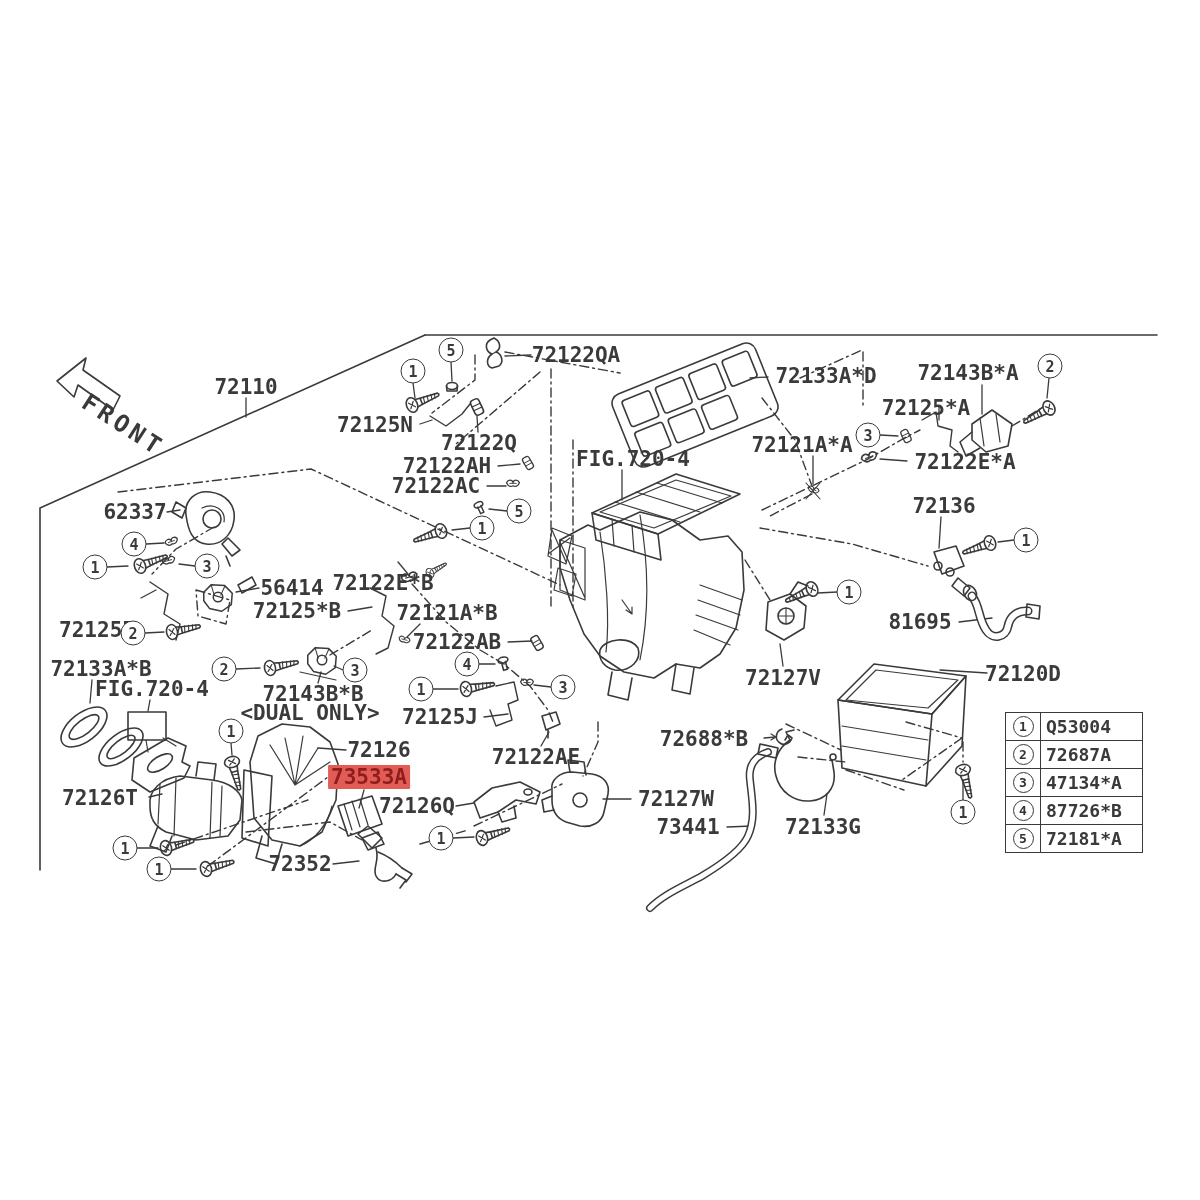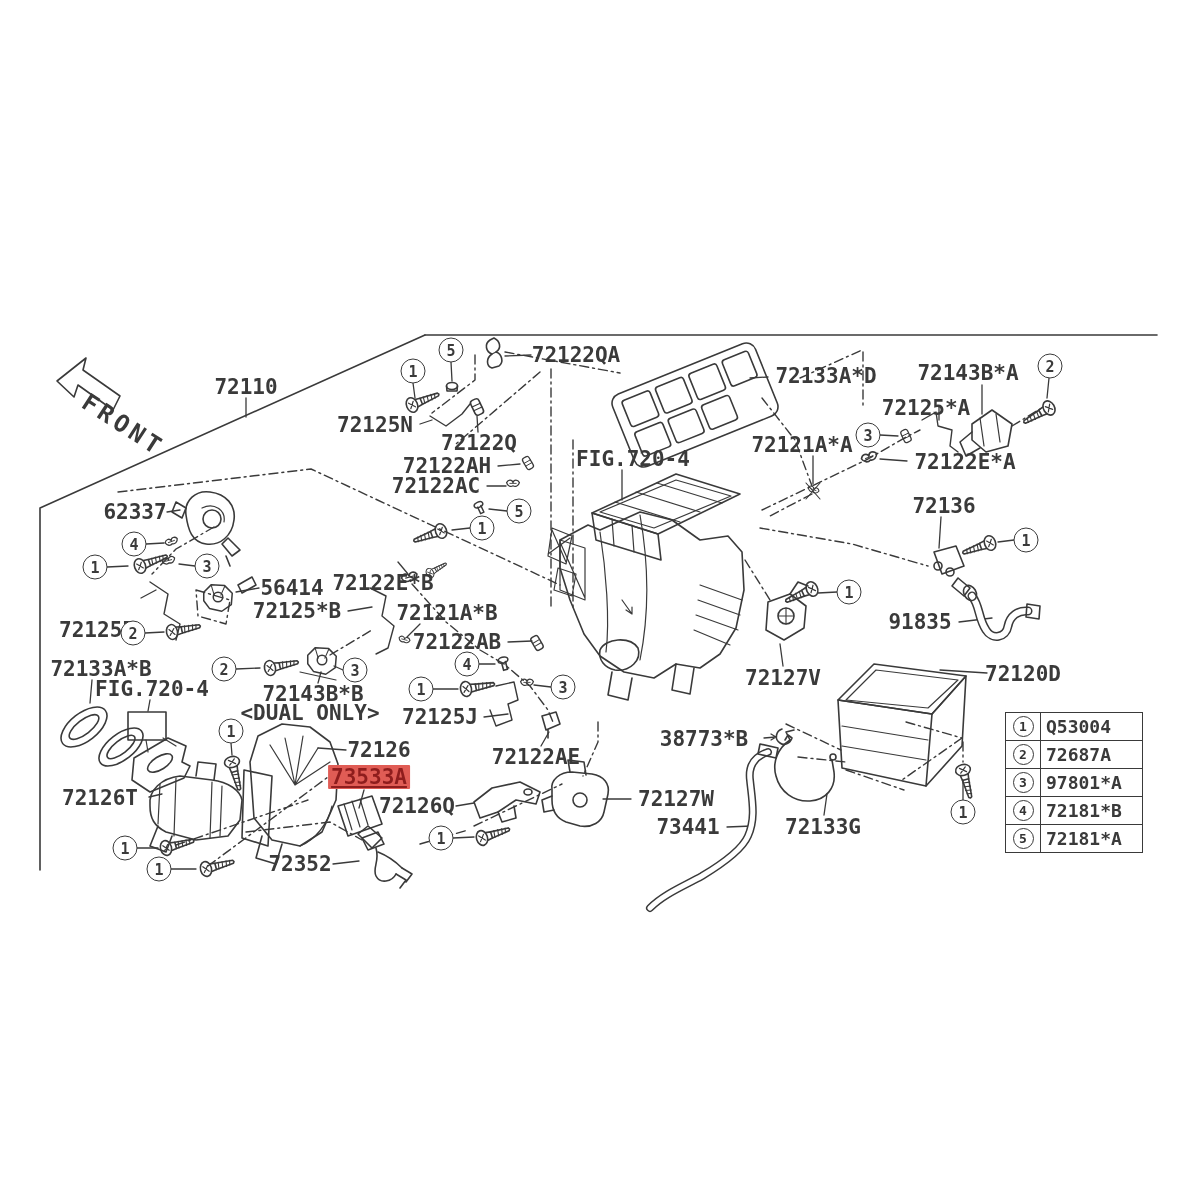--- a/index.html
+++ b/index.html
@@ -3,21 +3,21 @@
 <meta charset="utf-8">
 <style>
   html,body{margin:0;padding:0;background:#fff;}
   .stage{position:relative;width:1200px;height:1200px;background:#ffffff;overflow:hidden;
          font-family:"DejaVu Sans Mono",monospace;color:#333;}
   svg.art{position:absolute;left:0;top:0;width:1200px;height:1200px;}
   .lbl{position:absolute;transform:translate(-50%,-50%);white-space:nowrap;
        font-size:21px;font-weight:bold;color:#3a3a3a;letter-spacing:0px;}
   .front{position:absolute;left:92px;top:388px;transform:rotate(33deg);transform-origin:0 0;
          font-size:24px;font-weight:bold;letter-spacing:4px;color:#3a3a3a;}
-  .hl{padding:0 3px;border-radius:1px;text-decoration:underline;}
+  .hl{padding:0 3px;border-radius:1px;}
   .co{position:absolute;width:23px;height:23px;border-radius:50%;border:1.8px solid #3a3a3a;
       transform:translate(-50%,-50%);display:flex;align-items:center;justify-content:center;
       font-size:15px;font-weight:bold;color:#3a3a3a;background:#fff;}
   .legend{position:absolute;left:1005px;top:712px;width:136px;border:1.7px solid #3a3a3a;background:#fff;}
   .lrow{display:flex;align-items:center;height:27px;border-bottom:1.6px solid #3a3a3a;}
   .lrow:last-child{border-bottom:none;}
   .lnum{width:34px;height:100%;border-right:1.6px solid #3a3a3a;display:flex;align-items:center;justify-content:center;}
   .lnum .c{width:19px;height:19px;border-radius:50%;border:1.6px solid #3a3a3a;display:flex;
            align-items:center;justify-content:center;font-size:13px;font-weight:bold;}
   .lpart{flex:1;padding-left:5px;font-size:18px;font-weight:bold;color:#3a3a3a;letter-spacing:0;}
@@ -363,30 +363,30 @@
   <div class="lbl" style="left:965px;top:462px">72122E*A</div>
   <div class="lbl" style="left:944px;top:506px">72136</div>
   <div class="lbl" style="left:135px;top:512px">62337</div>
   <div class="lbl" style="left:383px;top:583px">72122E*B</div>
   <div class="lbl" style="left:292px;top:588px">56414</div>
   <div class="lbl" style="left:297px;top:611px">72125*B</div>
   <div class="lbl" style="left:447px;top:613px">72121A*B</div>
   <div class="lbl" style="left:97px;top:630px">72125E</div>
   <div class="lbl" style="left:457px;top:642px">72122AB</div>
   <div class="lbl" style="left:783px;top:678px">72127V</div>
-  <div class="lbl" style="left:920px;top:622px">91835</div>
+  <div class="lbl" style="left:920px;top:622px">81695</div>
   <div class="lbl" style="left:101px;top:669px">72133A*B</div>
   <div class="lbl" style="left:152px;top:689px">FIG.720-4</div>
   <div class="lbl" style="left:313px;top:694px">72143B*B</div>
   <div class="lbl" style="left:310px;top:713px">&lt;DUAL ONLY&gt;</div>
   <div class="lbl" style="left:440px;top:717px">72125J</div>
   <div class="lbl" style="left:536px;top:757px">72122AE</div>
   <div class="lbl" style="left:379px;top:750px">72126</div>
   <div class="lbl hl" style="left:369px;top:777px;background:#e05c55;color:#8f1d1d">73533A</div>
-  <div class="lbl" style="left:704px;top:739px">38773*B</div>
+  <div class="lbl" style="left:704px;top:739px">72688*B</div>
   <div class="lbl" style="left:1023px;top:674px">72120D</div>
   <div class="lbl" style="left:100px;top:798px">72126T</div>
   <div class="lbl" style="left:417px;top:806px">72126Q</div>
   <div class="lbl" style="left:676px;top:799px">72127W</div>
   <div class="lbl" style="left:300px;top:864px">72352</div>
   <div class="lbl" style="left:688px;top:827px">73441</div>
   <div class="lbl" style="left:823px;top:827px">72133G</div>
 
   <div class="co" style="left:413px;top:371px">1</div>
   <div class="co" style="left:95px;top:567px">1</div>
@@ -421,27 +421,27 @@
     <div class="lrow">
       <div class="lnum">
           <div class="c">2</div>
         </div>
       <div class="lpart">72687A</div>
     </div>
     <div class="lrow">
       <div class="lnum">
           <div class="c">3</div>
         </div>
-      <div class="lpart">97801*A</div>
+      <div class="lpart">47134*A</div>
     </div>
     <div class="lrow">
       <div class="lnum">
           <div class="c">4</div>
         </div>
-      <div class="lpart">72181*B</div>
+      <div class="lpart">87726*B</div>
     </div>
     <div class="lrow">
       <div class="lnum">
           <div class="c">5</div>
         </div>
       <div class="lpart">72181*A</div>
     </div>
   </div>
 
 </div>

